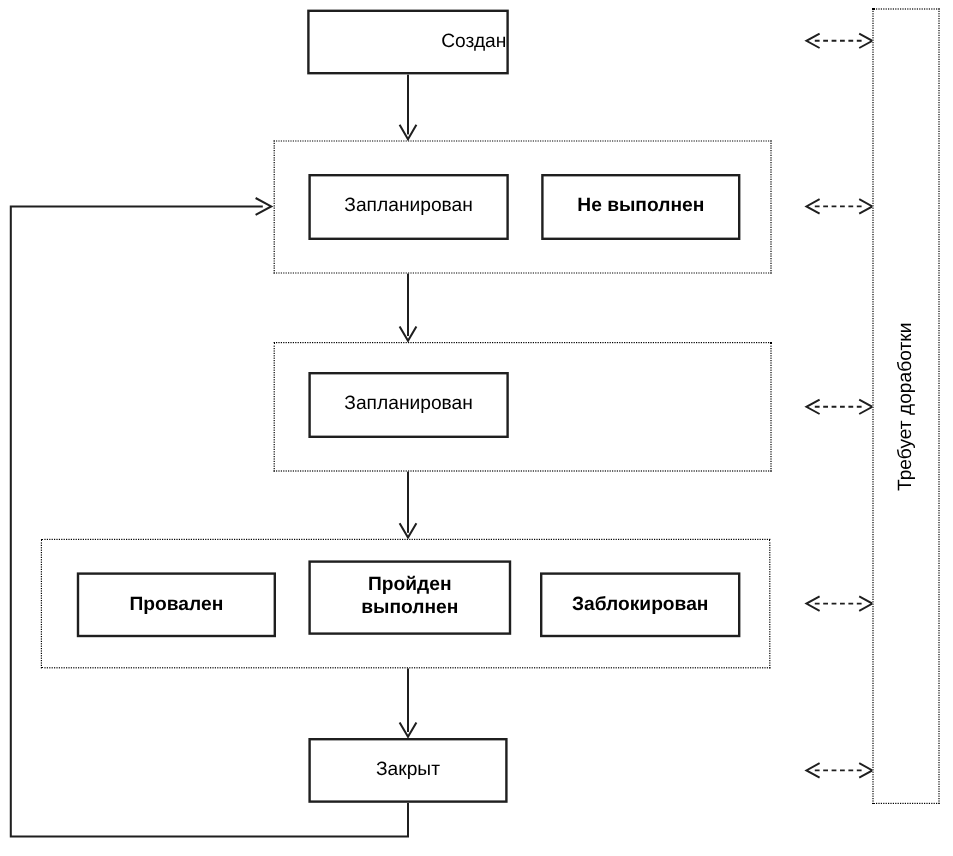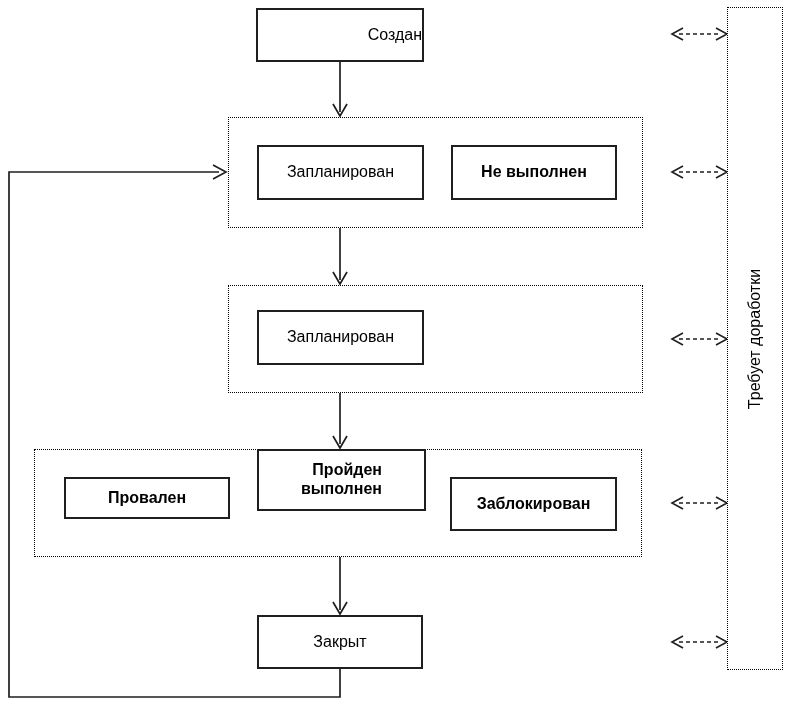--- a/index.html
+++ b/index.html
@@ -94,25 +94,25 @@
 
   <div class="node bold" style="left:451px;top:145px;width:166px;height:55px;">
     <span>Не выполнен</span>
   </div>
 
   <div class="node" style="left:257px;top:310px;width:167px;height:55px;">
     <span>Запланирован</span>
   </div>
 
 
-  <div class="node bold" style="left:64px;top:477px;width:166px;height:42px;">
+  <div class="node bold" style="left:64px;top:477px;width:166px;height:54px;">
     <span>Провален</span>
   </div>
 
-  <div class="node bold" style="left:257px;top:449px;width:169px;height:62px;text-align:right;">
+  <div class="node bold" style="left:257px;top:467px;width:169px;height:62px;">
     <div class="stack">
       <span>Пройден</span>
       <span>выполнен</span>
     </div>
   </div>
 
   <div class="node" style="left:257px;top:615px;width:166px;height:54px;">
     <span>Закрыт</span>
   </div>
 

